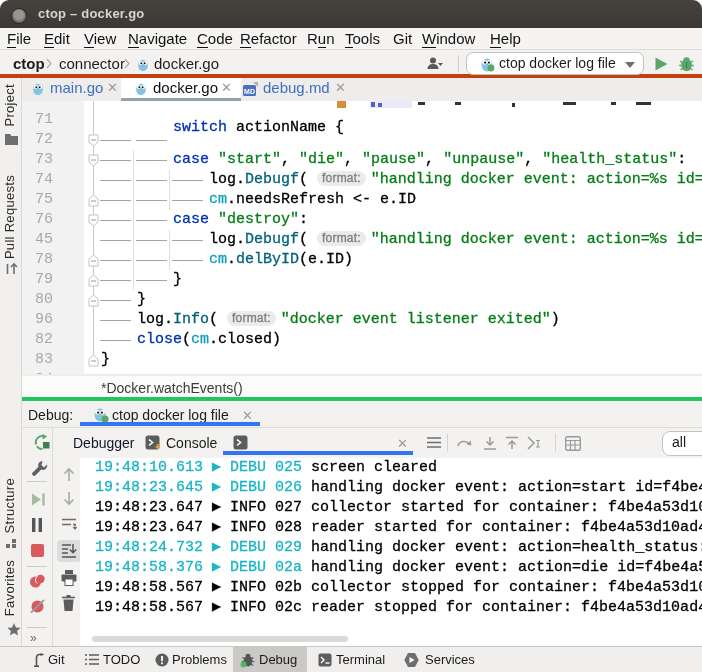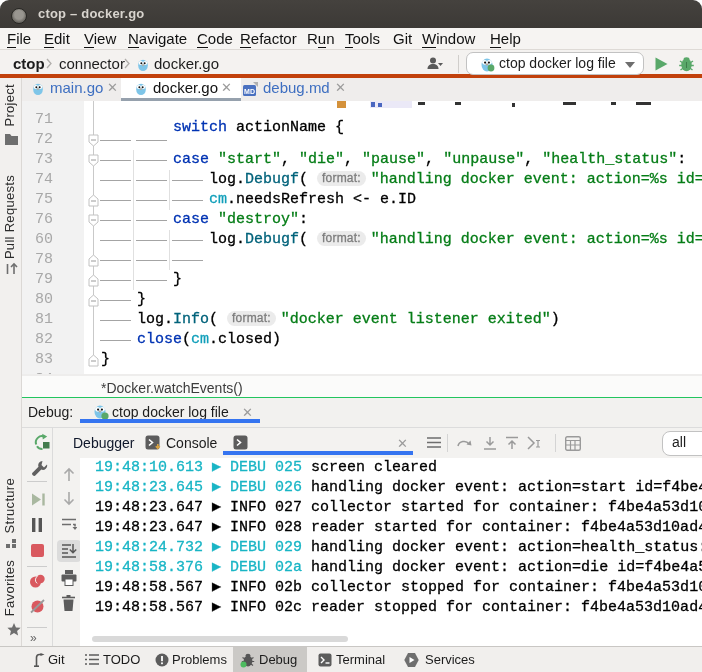--- a/index.html
+++ b/index.html
@@ -44,21 +44,21 @@
 .str{color:#067d17;}
 .fn{color:#00627a;}
 .vr{color:#119fba;}
 .hint{display:inline-block;background:#ebebeb;color:#7d7d7d;border-radius:8px;
   font-family:"Liberation Sans",sans-serif;font-size:12px;line-height:15px;padding:0 5px;margin-right:-4px;
   vertical-align:1px;letter-spacing:.2px;}
 .fold{position:absolute;left:66px;width:11px;height:13px;}
 
 #ctx{left:22px;top:374px;width:680px;height:23px;background:#fbfbfa;border-top:2px solid #eeedec;box-sizing:border-box;}
 
-#dhead{left:22px;top:397px;width:680px;height:30px;background:#f2f1ef;border-top:1px solid #22c55e;box-sizing:border-box;}
+#dhead{left:22px;top:397px;width:680px;height:30px;background:#f2f1ef;border-top:4px solid #22c55e;box-sizing:border-box;}
 #dtool{left:22px;top:427px;width:680px;height:31px;background:#f3f2f0;border-top:1px solid #dcdcdc;box-sizing:border-box;}
 #dlog{left:80px;top:458px;width:622px;height:188px;background:#fff;}
 .teal{color:#19b5c5;}
 .sep{position:absolute;width:1px;background:#d4d4d4;}
 .hsep{position:absolute;height:1px;background:#cccccc;}
 
 #sbar{left:0;top:646px;width:702px;height:26px;background:#f1efed;border-top:1px solid #c9c7c4;box-sizing:border-box;}
 #sbar .it{position:absolute;top:5px;font-size:13px;color:#1c1c1c;}
 </style></head>
 <body>
@@ -191,25 +191,25 @@
     </svg>
 
   <div id="ed" class="abs">
     <div id="gut"></div>
     <div class="ln" style="top:12px;">71</div>
     <div class="ln" style="top:32px;">72</div>
     <div class="ln" style="top:52px;">73</div>
     <div class="ln" style="top:72px;">74</div>
     <div class="ln" style="top:92px;">75</div>
     <div class="ln" style="top:112px;">76</div>
-    <div class="ln" style="top:132px;">60</div>
+    <div class="ln" style="top:132px;">45</div>
     <div class="ln" style="top:152px;">78</div>
     <div class="ln" style="top:172px;">79</div>
     <div class="ln" style="top:192px;">80</div>
-    <div class="ln" style="top:212px;">81</div>
+    <div class="ln" style="top:212px;">96</div>
     <div class="ln" style="top:232px;">82</div>
     <div class="ln" style="top:252px;">83</div>
     <div class="ln" style="top:272px;">84</div>
 
     <div class="abs" style="left:348px;top:2px;width:42px;height:8px;background:#ebe9f7;"></div>
     <div class="abs" style="left:315px;top:3px;width:9px;height:7px;background:#d4913a;"></div>
     <div class="abs" style="left:349px;top:4px;width:4px;height:5px;background:#4a66c0;"></div>
     <div class="abs" style="left:356px;top:5px;width:4px;height:4px;background:#4a66c0;"></div>
     <div class="abs" style="left:396px;top:4px;width:7px;height:3px;background:#333;"></div>
     <div class="abs" style="left:433px;top:4px;width:6px;height:3px;background:#333;"></div>
@@ -280,20 +280,21 @@
         <path d="M1 12h9V5L5.5 1 1 5z" fill="#fff" stroke="#c2c2c2"></path>
         <path d="M3 7h5" stroke="#9a9a9a"></path>
       </svg>
 
     <div class="cline" style="top:20px;left:151px;"><span class="kw">switch</span> actionName {</div>
     <div class="cline" style="top:52px;left:151px;"><span class="kw">case</span> <span class="str">"start"</span>, <span class="str">"die"</span>, <span class="str">"pause"</span>, <span class="str">"unpause"</span>, <span class="str">"health_status"</span>:</div>
     <div class="cline" style="top:72px;left:187px;">log.<span class="fn">Debugf</span>( <span class="hint">format:</span> <span class="str">"handling docker event: action=%s id=%s"</span></div>
     <div class="cline" style="top:92px;left:187px;"><span class="vr">cm</span>.needsRefresh &lt;- e.ID</div>
     <div class="cline" style="top:112px;left:151px;"><span class="kw">case</span> <span class="str">"destroy"</span>:</div>
     <div class="cline" style="top:132px;left:187px;">log.<span class="fn">Debugf</span>( <span class="hint">format:</span> <span class="str">"handling docker event: action=%s id=%s"</span></div>
+    <div class="cline" style="top:152px;left:187px;"><span class="vr">cm</span>.<span class="fn">delByID</span>(e.ID)</div>
     <div class="cline" style="top:172px;left:151px;">}</div>
     <div class="cline" style="top:192px;left:115px;">}</div>
     <div class="cline" style="top:212px;left:115px;">log.<span class="fn">Info</span>( <span class="hint">format:</span> <span class="str">"docker event listener exited"</span>)</div>
     <div class="cline" style="top:232px;left:115px;"><span class="kw">close</span>(<span class="vr">cm</span>.closed)</div>
     <div class="cline" style="top:252px;left:79px;">}</div>
   </div>
 
   <div id="ctx" class="abs">
       <span style="position:absolute;left:79px;top:4px;font-size:14px;color:#3c3c3c;">*Docker.watchEvents()</span>
     </div>

